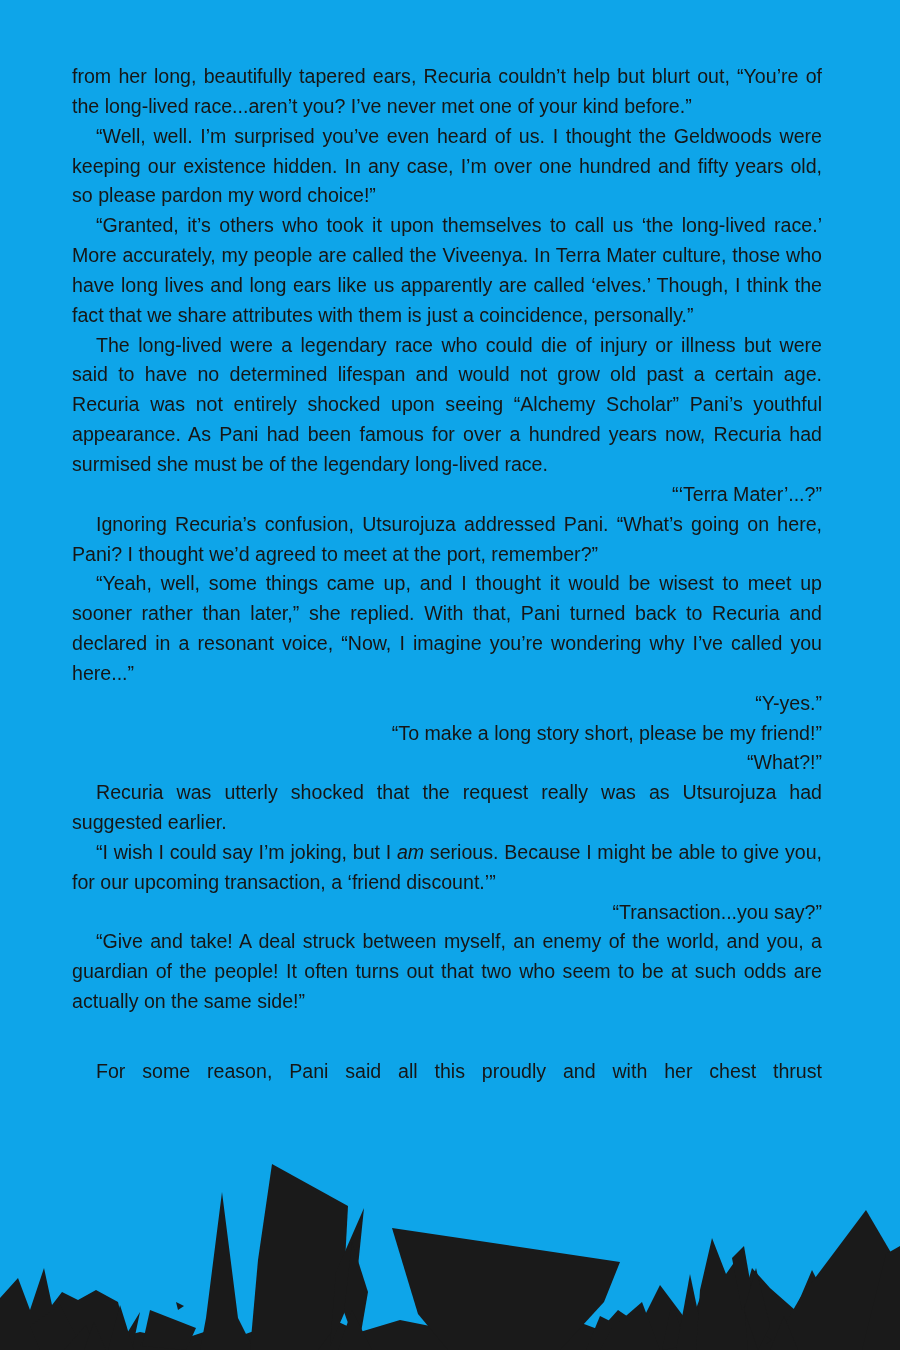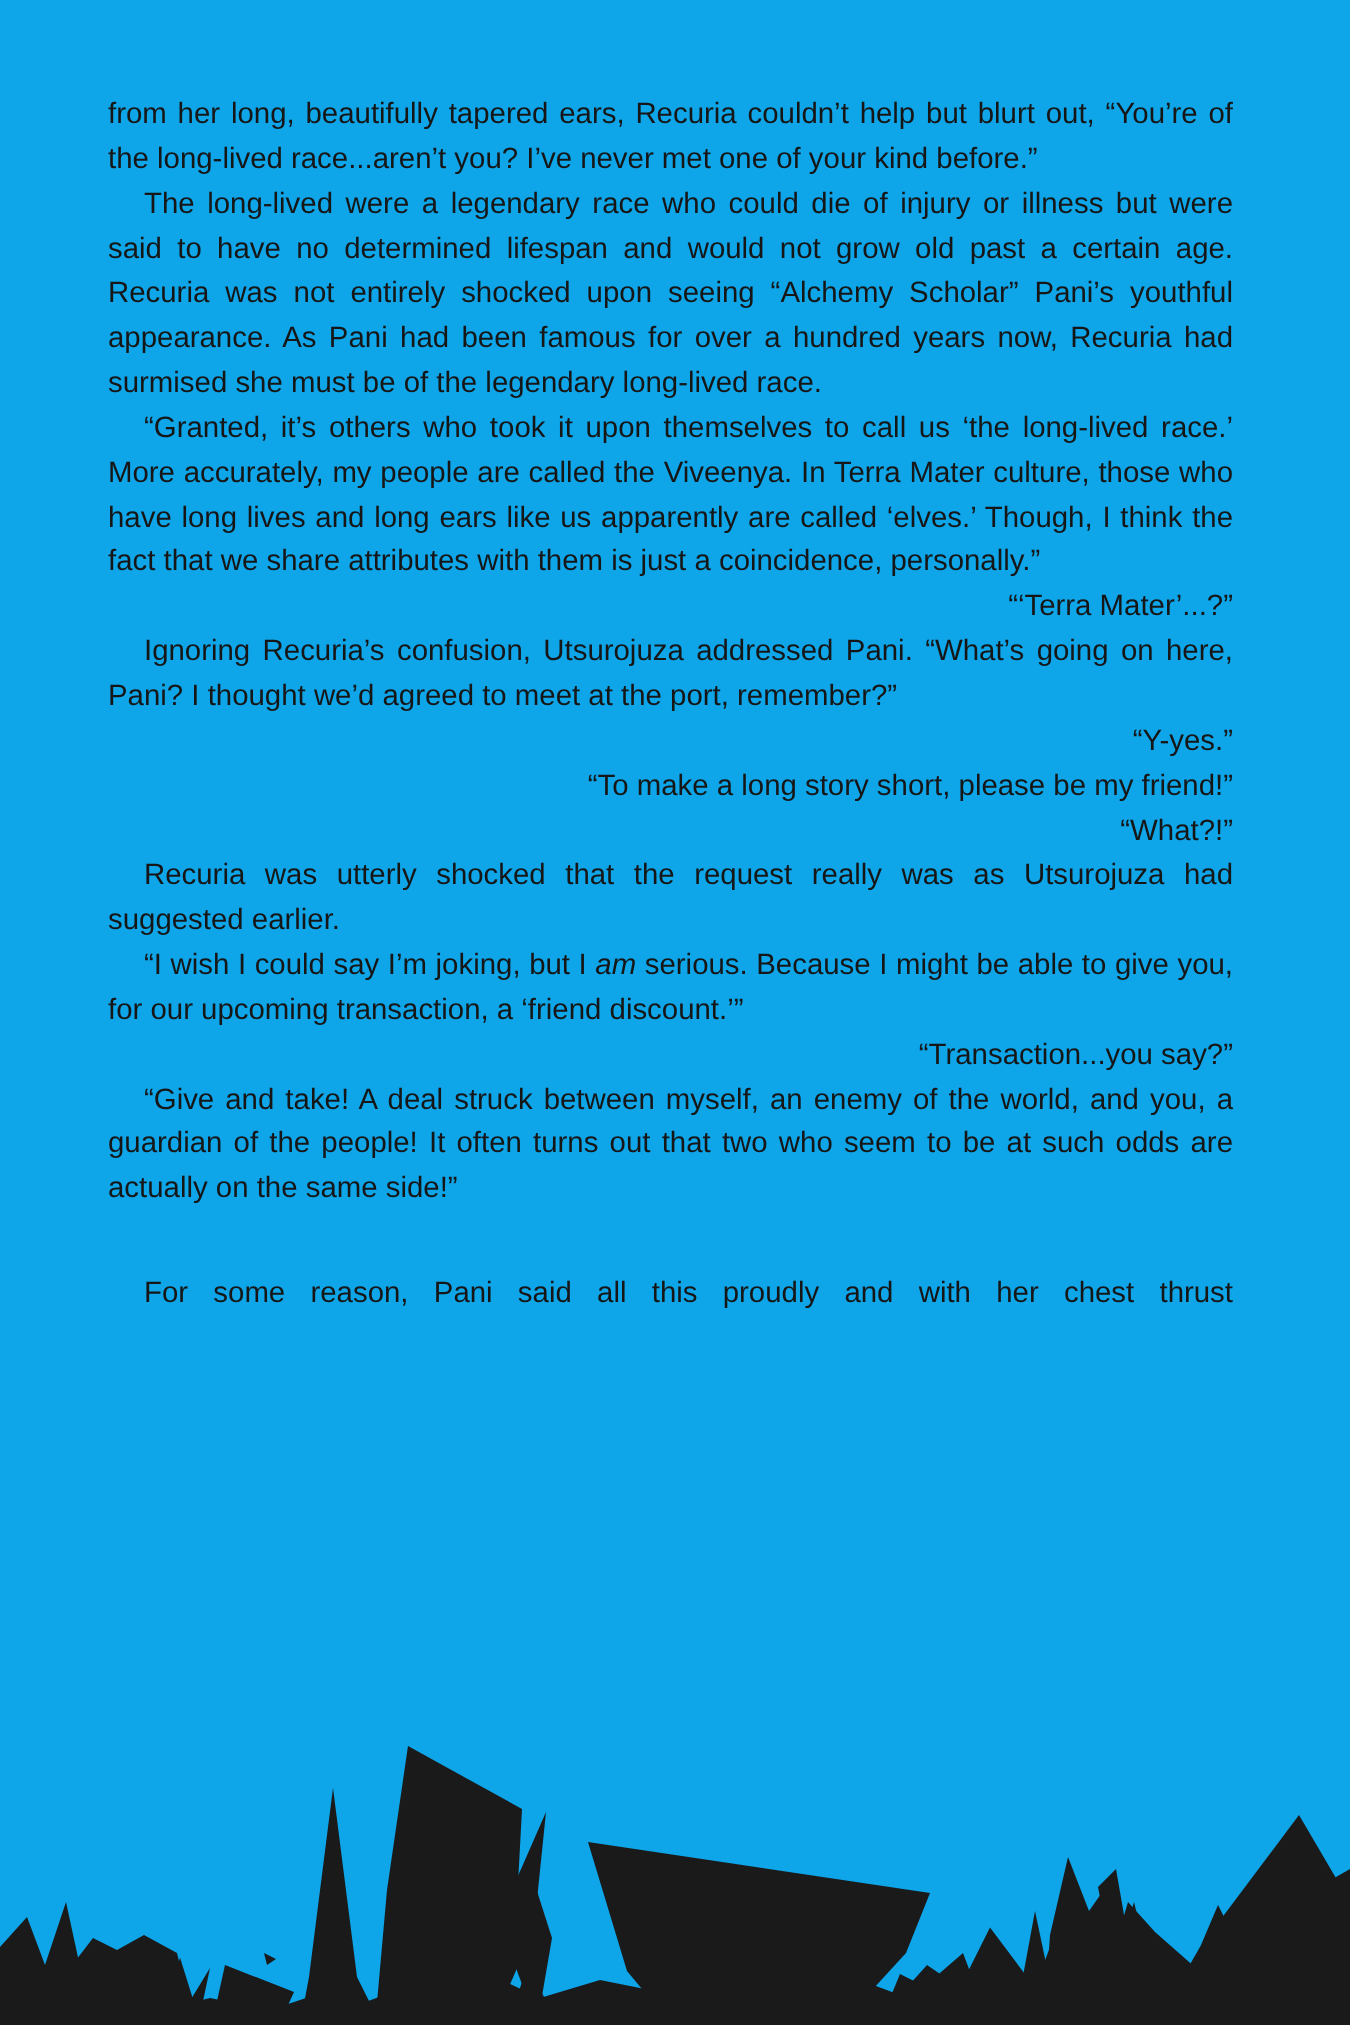--- a/index.html
+++ b/index.html
@@ -61,24 +61,26 @@
   }
   #bottom-art svg { display: block; width: 900px; height: 200px; }
 </style>
 </head>
 <body>
 
 <div id="page">
 
   <div id="text-column">
       <p class="para no-indent">from her long, beautifully tapered ears, Recuria couldn’t help but blurt out, “You’re of the long-lived race...aren’t you? I’ve never met one of your kind before.”</p>
+      <p class="para">“Well, well. I’m surprised you’ve even heard of us. I thought the Geldwoods were keeping our existence hidden. In any case, I’m over one hundred and fifty years old, so please pardon my word choice!”</p>
+      <p class="para">“Granted, it’s others who took it upon themselves to call us ‘the long-lived race.’ More accurately, my people are called the Viveenya. In Terra Mater culture, those who have long lives and long ears like us apparently are called ‘elves.’ Though, I think the fact that we share attributes with them is just a coincidence, personally.”</p>
       <p class="para">The long-lived were a legendary race who could die of injury or illness but were said to have no determined lifespan and would not grow old past a certain age. Recuria was not entirely shocked upon seeing “Alchemy Scholar” Pani’s youthful appearance. As Pani had been famous for over a hundred years now, Recuria had surmised she must be of the legendary long-lived race.</p>
-      <p class="para">“Granted, it’s others who took it upon themselves to call us ‘the long-lived race.’ More accurately, my people are called the Viveenya. In Terra Mater culture, those who have long lives and long ears like us apparently are called ‘elves.’ Though, I think the fact that we share attributes with them is just a coincidence, personally.”</p>
       <p class="para short">“‘Terra Mater’...?”</p>
       <p class="para">Ignoring Recuria’s confusion, Utsurojuza addressed Pani. “What’s going on here, Pani? I thought we’d agreed to meet at the port, remember?”</p>
+      <p class="para">“Yeah, well, some things came up, and I thought it would be wisest to meet up sooner rather than later,” she replied. With that, Pani turned back to Recuria and declared in a resonant voice, “Now, I imagine you’re wondering why I’ve called you here...”</p>
       <p class="para short">“Y-yes.”</p>
       <p class="para short">“To make a long story short, please be my friend!”</p>
       <p class="para short">“What?!”</p>
       <p class="para">Recuria was utterly shocked that the request really was as Utsurojuza had suggested earlier.</p>
       <p class="para">“I wish I could say I’m joking, but I <em>am</em> serious. Because I might be able to give you, for our upcoming transaction, a ‘friend discount.’”</p>
       <p class="para short">“Transaction...you say?”</p>
       <p class="para">“Give and take! A deal struck between myself, an enemy of the world, and you, a guardian of the people! It often turns out that two who seem to be at such odds are actually on the same side!”</p>
       <p class="para continued">For some reason, Pani said all this proudly and with her chest thrust</p>
     </div>
 

